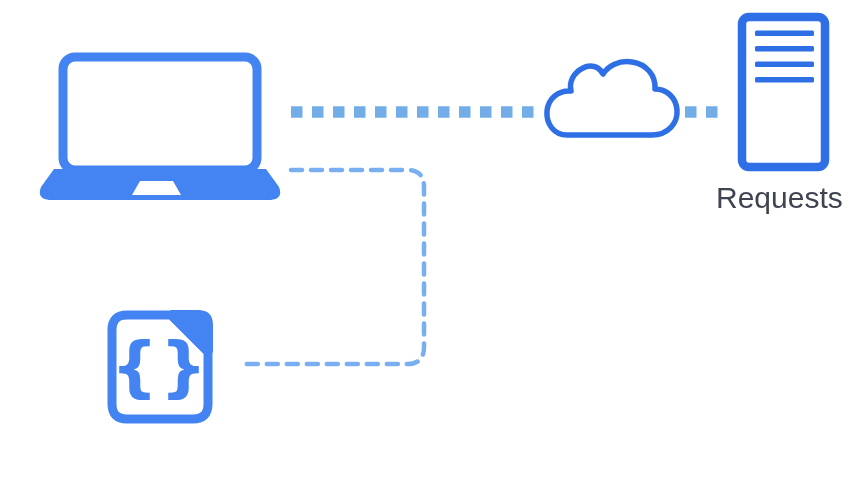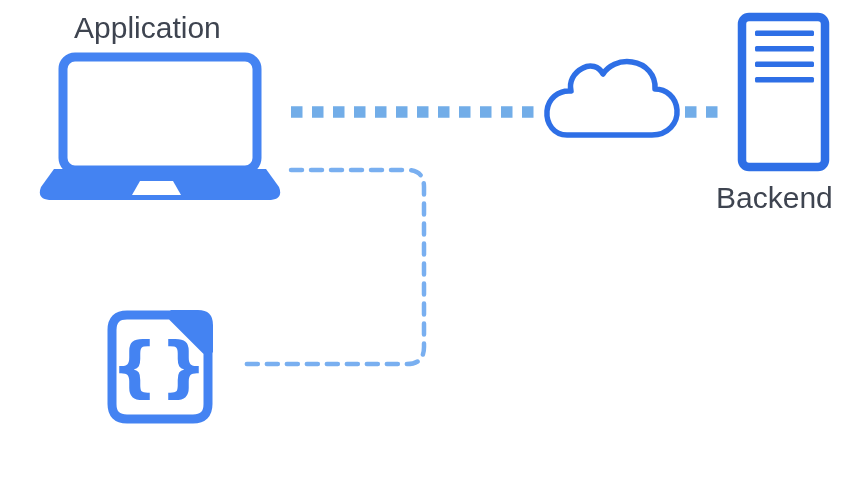--- a/index.html
+++ b/index.html
@@ -85,19 +85,18 @@
       <rect class="fill-deep" x="755" y="77" width="59" height="5.5" rx="1.5"></rect>
     </g>
 
     <g>
       <path class="icon-outline" stroke-width="9" d="M 171,315 H 127 Q 112,315 112,330 V 404 Q 112,419 127,419 H 193 Q 208,419 208,404 V 352 Z"></path>
       <path class="fill-node" d="M 170,310 L 213,353 L 213,325 Q 213,310 198,310 Z"></path>
       <text class="brace-glyph" x="160" y="389" font-size="66" text-anchor="middle" letter-spacing="2">{}</text>
     </g>
   </svg>
 
-  <div class="label label-application">Application</div>
 
 
-  <div class="label label-backend">Backend</div>
+  <div class="label label-backend">Requests</div>
 
 
 </div>
 
 </body></html>

